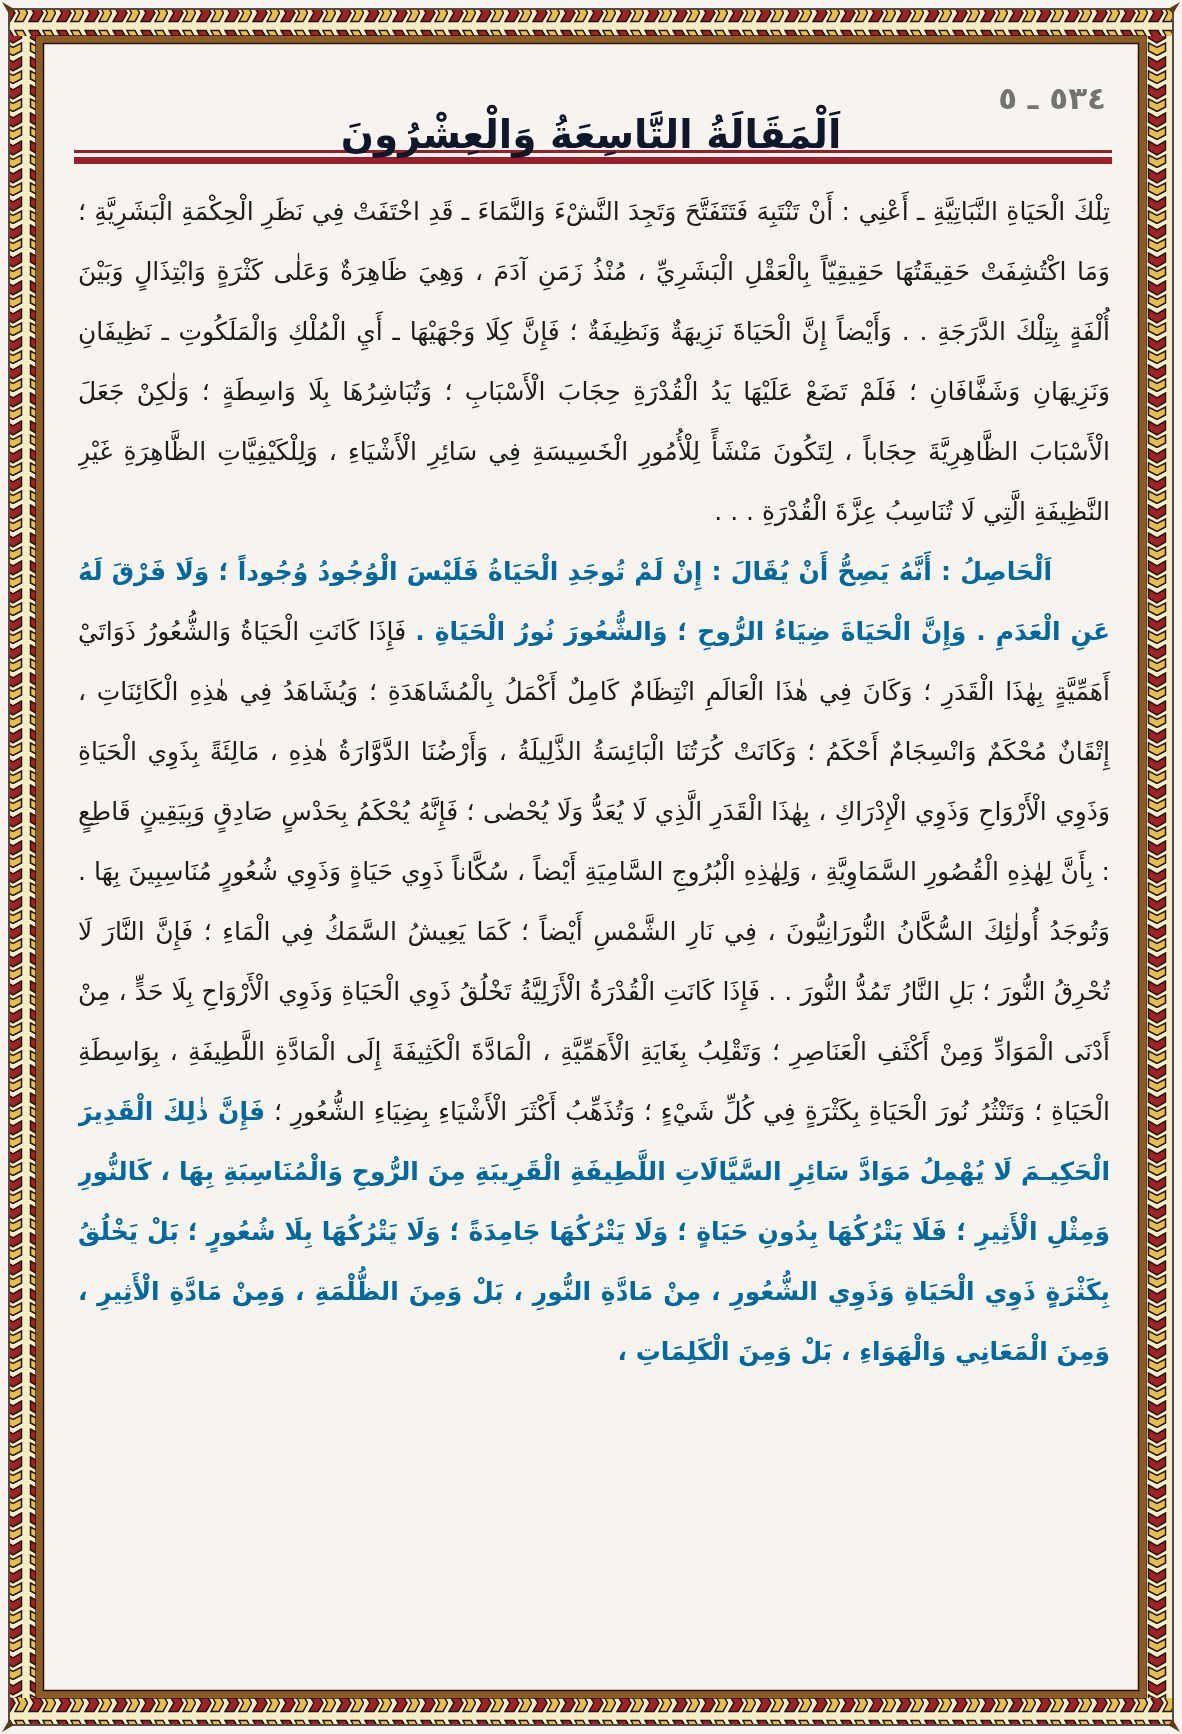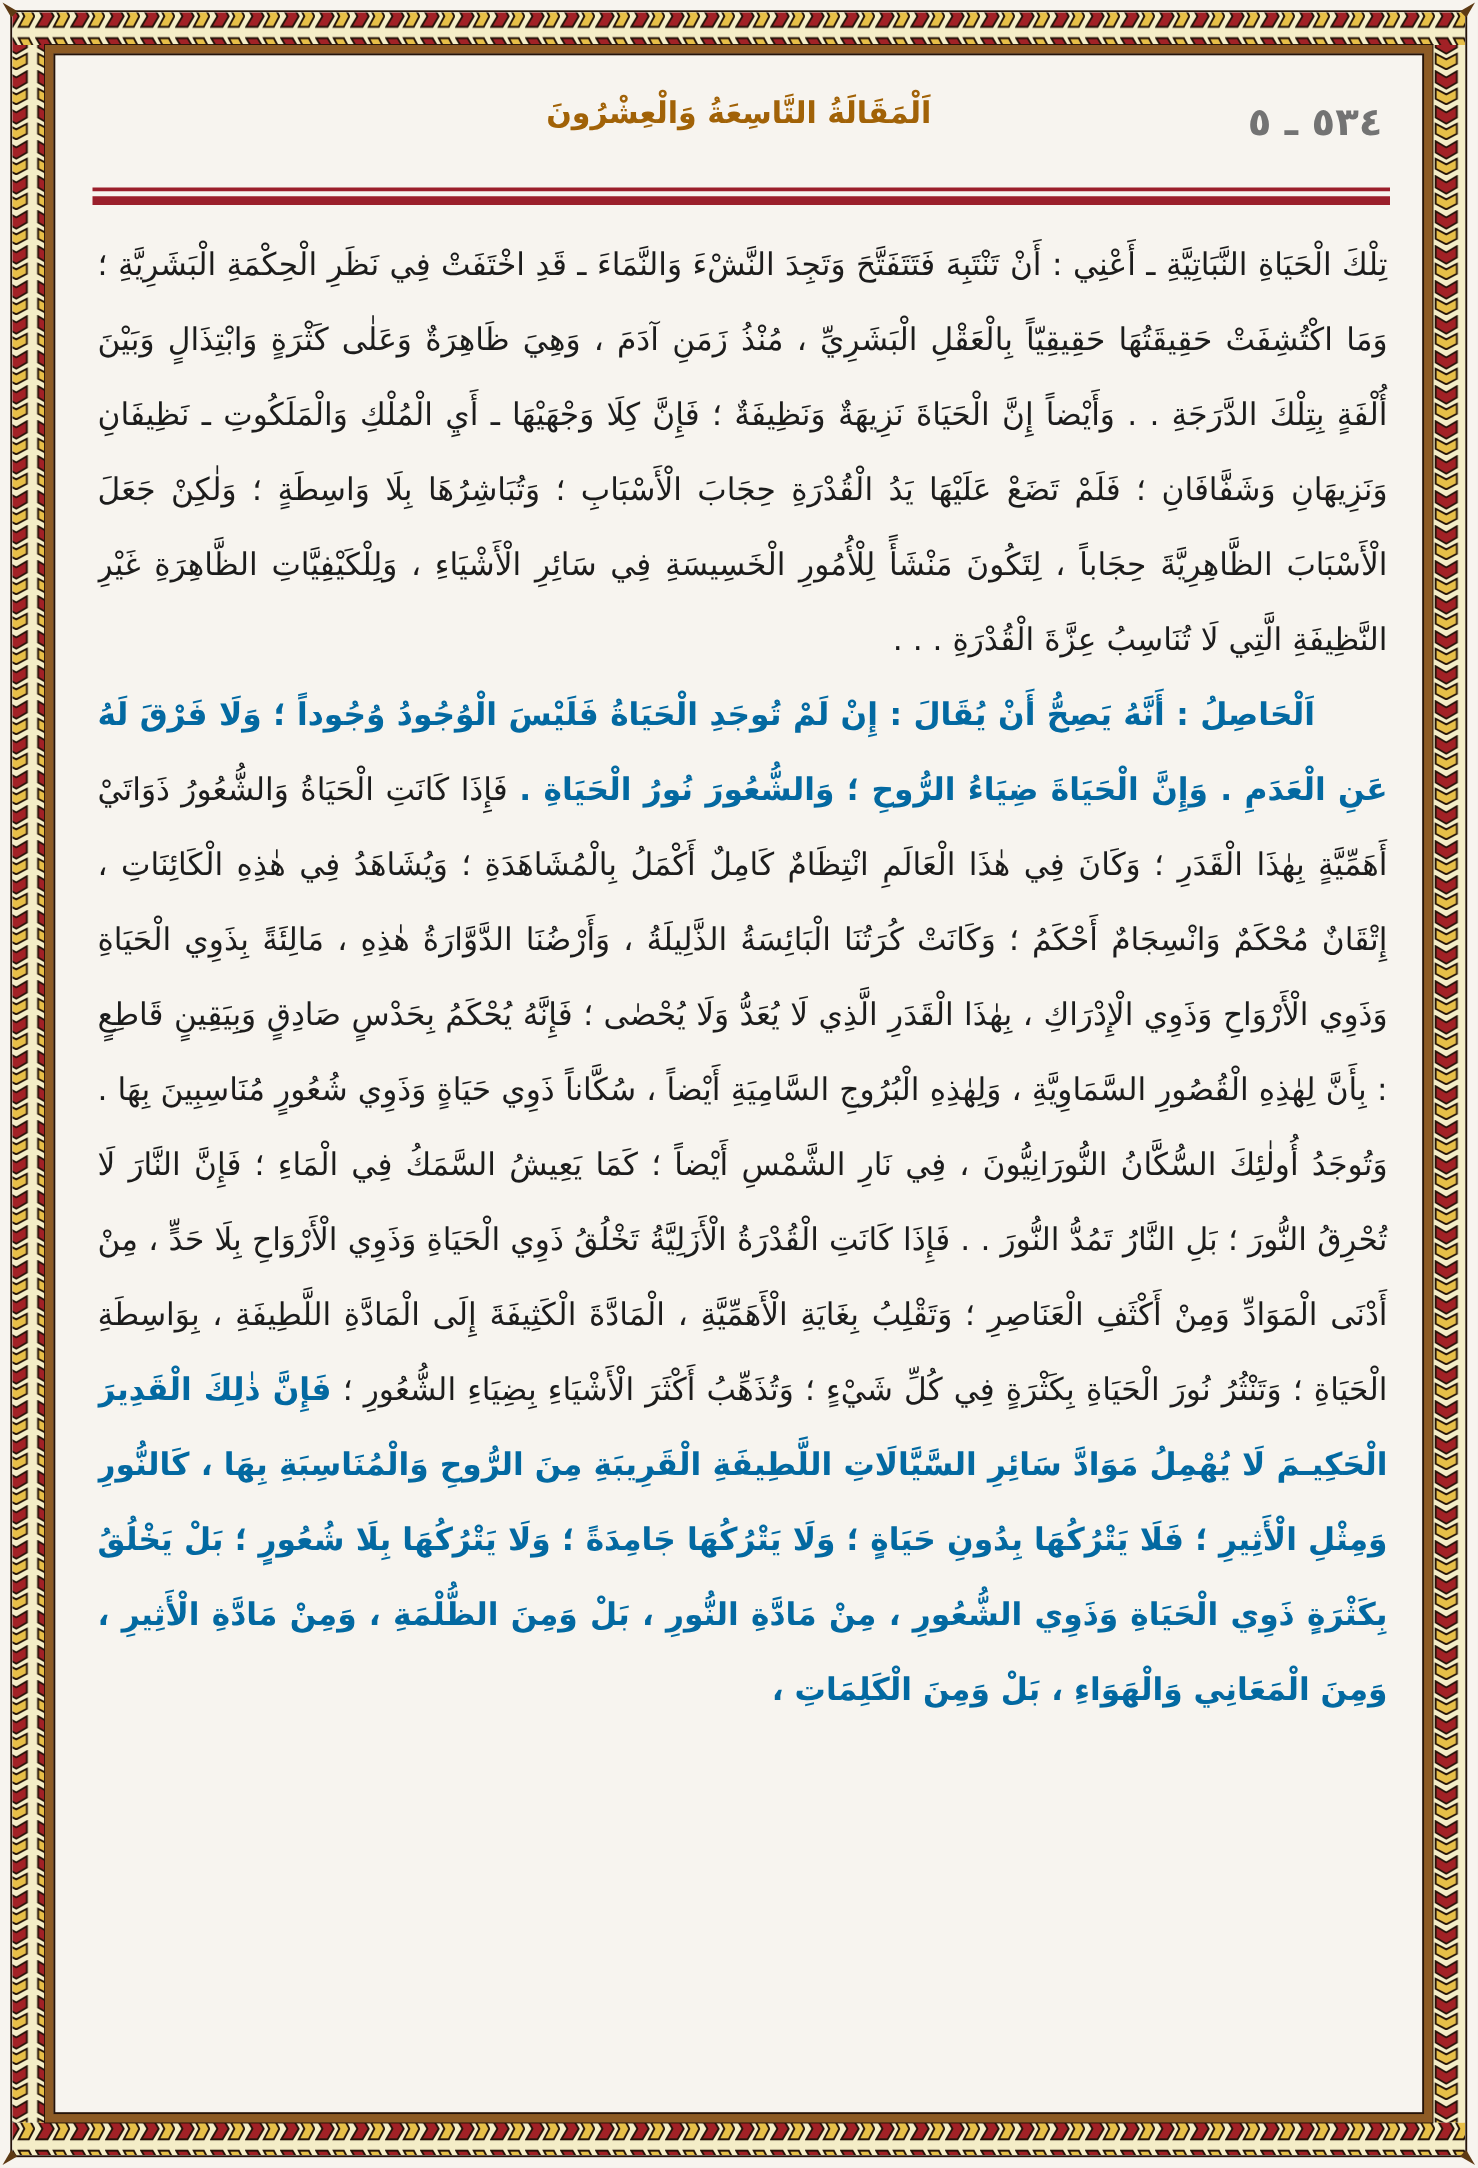--- a/index.html
+++ b/index.html
@@ -26,24 +26,25 @@
     overflow:hidden;
   }
   .header{
     position:relative;
     margin-top:32px;
     height:62px;
     text-align:center;
   }
   .title{
     display:inline-block;
-    font-size:24px;
+    font-size:39px;
     font-weight:bold;
-    color:#a16207;
+    color:#0f172a;
     letter-spacing:0.5px;
+    margin-top:36px;
   }
   .pagenum{
     position:absolute;
     right:32px;
     top:4px;
     font-size:31px;
     font-weight:bold;
     color:#737373;
   }
   .rule{

